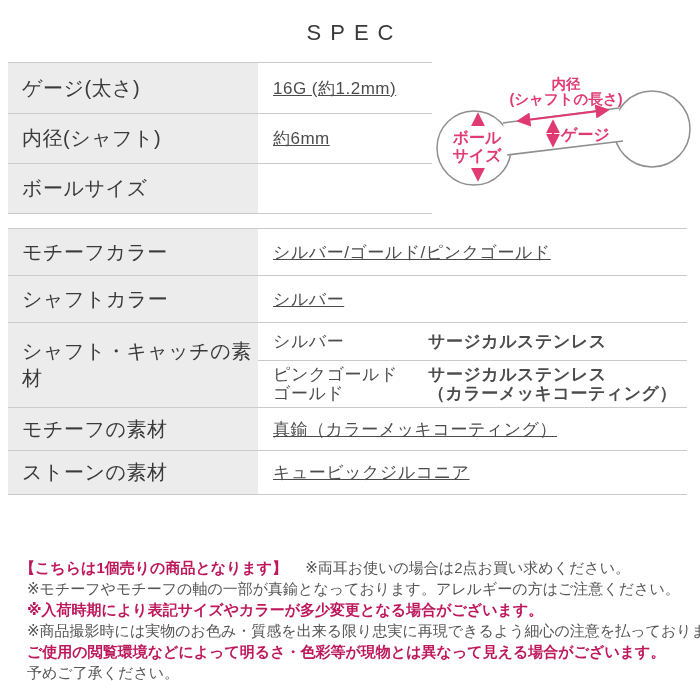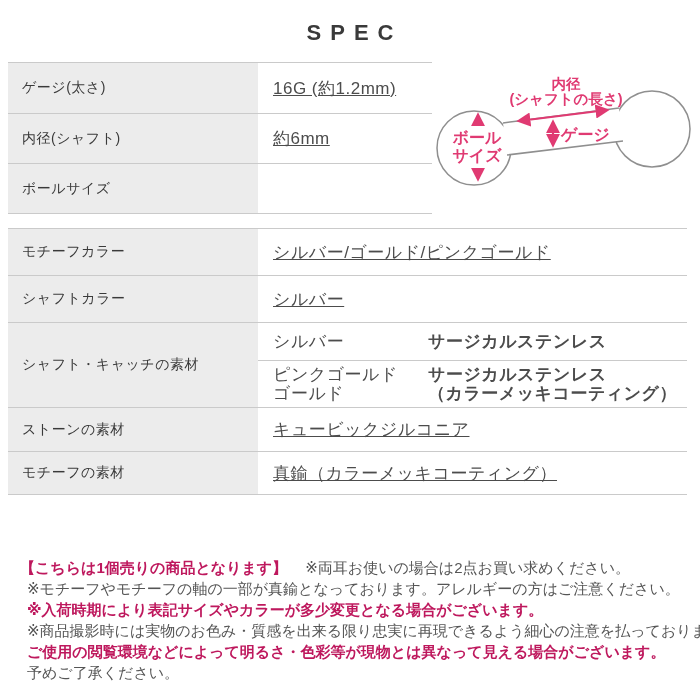--- a/index.html
+++ b/index.html
@@ -5,32 +5,32 @@
   html,body{margin:0;padding:0;}
   body{
     width:700px;height:700px;background:#ffffff;
     font-family:"Liberation Sans","DejaVu Sans",sans-serif;
     -webkit-font-smoothing:antialiased;
   }
   .page{position:relative;width:700px;height:700px;background:#fff;overflow:hidden;}
 
   .spec-title{
     position:absolute;top:20px;left:0;width:700px;text-align:center;
-    font-size:22px;letter-spacing:9px;text-indent:9px;color:#3a3a3a;font-weight:700;
+    font-size:22px;letter-spacing:9px;text-indent:9px;color:#3a3a3a;font-weight:400;
   }
 
   .spec-table{position:absolute;left:8px;border-top:1px solid #cacaca;box-sizing:border-box;}
   #table1{top:62px;width:424px;}
   #table2{top:228px;width:679px;}
   .row{display:flex;align-items:stretch;border-bottom:1px solid #cacaca;box-sizing:border-box;}
   .h51{height:51px}.h50{height:50px}.h48{height:48px}.h47{height:47px}
   .h85{height:85px}.h43{height:43px}.h44{height:44px}
   .cell-label{
     flex:0 0 250px;width:250px;background:#ececec;display:flex;align-items:center;
-    padding-left:14px;box-sizing:border-box;font-size:14px;color:#3a3a3a;letter-spacing:.5px;
+    padding-left:14px;box-sizing:border-box;font-size:20px;color:#3a3a3a;letter-spacing:.5px;
   }
   .cell-value{
     flex:1;display:flex;align-items:center;padding-left:15px;
     font-size:17px;color:#4c4c4c;letter-spacing:.5px;text-decoration:underline;
   }
   .cell-value-complex{flex:1;display:flex;flex-direction:column;padding:0;}
   .sub-row{display:flex;align-items:center;padding-left:15px;box-sizing:border-box;font-size:17px;color:#4c4c4c;letter-spacing:.5px;}
   .sub-row-1{height:38px;border-bottom:1px solid #cacaca;}
   .sub-row-2{flex:1;}
   .sub-col-color{flex:0 0 155px;width:155px;}
@@ -118,27 +118,27 @@
             <div>ピンクゴールド</div>
             <div>ゴールド</div>
           </div>
           <div class="sub-col-material two-line">
             <div>サージカルステンレス</div>
             <div>（カラーメッキコーティング）</div>
           </div>
         </div>
       </div>
     </div>
+    <div class="row h43">
+      <div class="cell-label">モチーフの素材</div>
+      <div class="cell-value">真鍮（カラーメッキコーティング）</div>
+    </div>
     <div class="row h44">
       <div class="cell-label">ストーンの素材</div>
       <div class="cell-value">キュービックジルコニア</div>
-    </div>
-    <div class="row h43">
-      <div class="cell-label">モチーフの素材</div>
-      <div class="cell-value">真鍮（カラーメッキコーティング）</div>
     </div>
   </div>
 
   <div class="notes">
     <div class="note-line"><span class="hl">【こちらは1個売りの商品となります】</span><span class="note-sep"></span><span>※両耳お使いの場合は2点お買い求めください。</span></div>
     <div class="note-line indent">※モチーフやモチーフの軸の一部が真鍮となっております。アレルギーの方はご注意ください。</div>
     <div class="note-line indent hl">※入荷時期により表記サイズやカラーが多少変更となる場合がございます。</div>
     <div class="note-line indent">※商品撮影時には実物のお色み・質感を出来る限り忠実に再現できるよう細心の注意を払っておりますが</div>
     <div class="note-line indent hl">ご使用の閲覧環境などによって明るさ・色彩等が現物とは異なって見える場合がございます。</div>
     <div class="note-line indent">予めご了承ください。</div>

